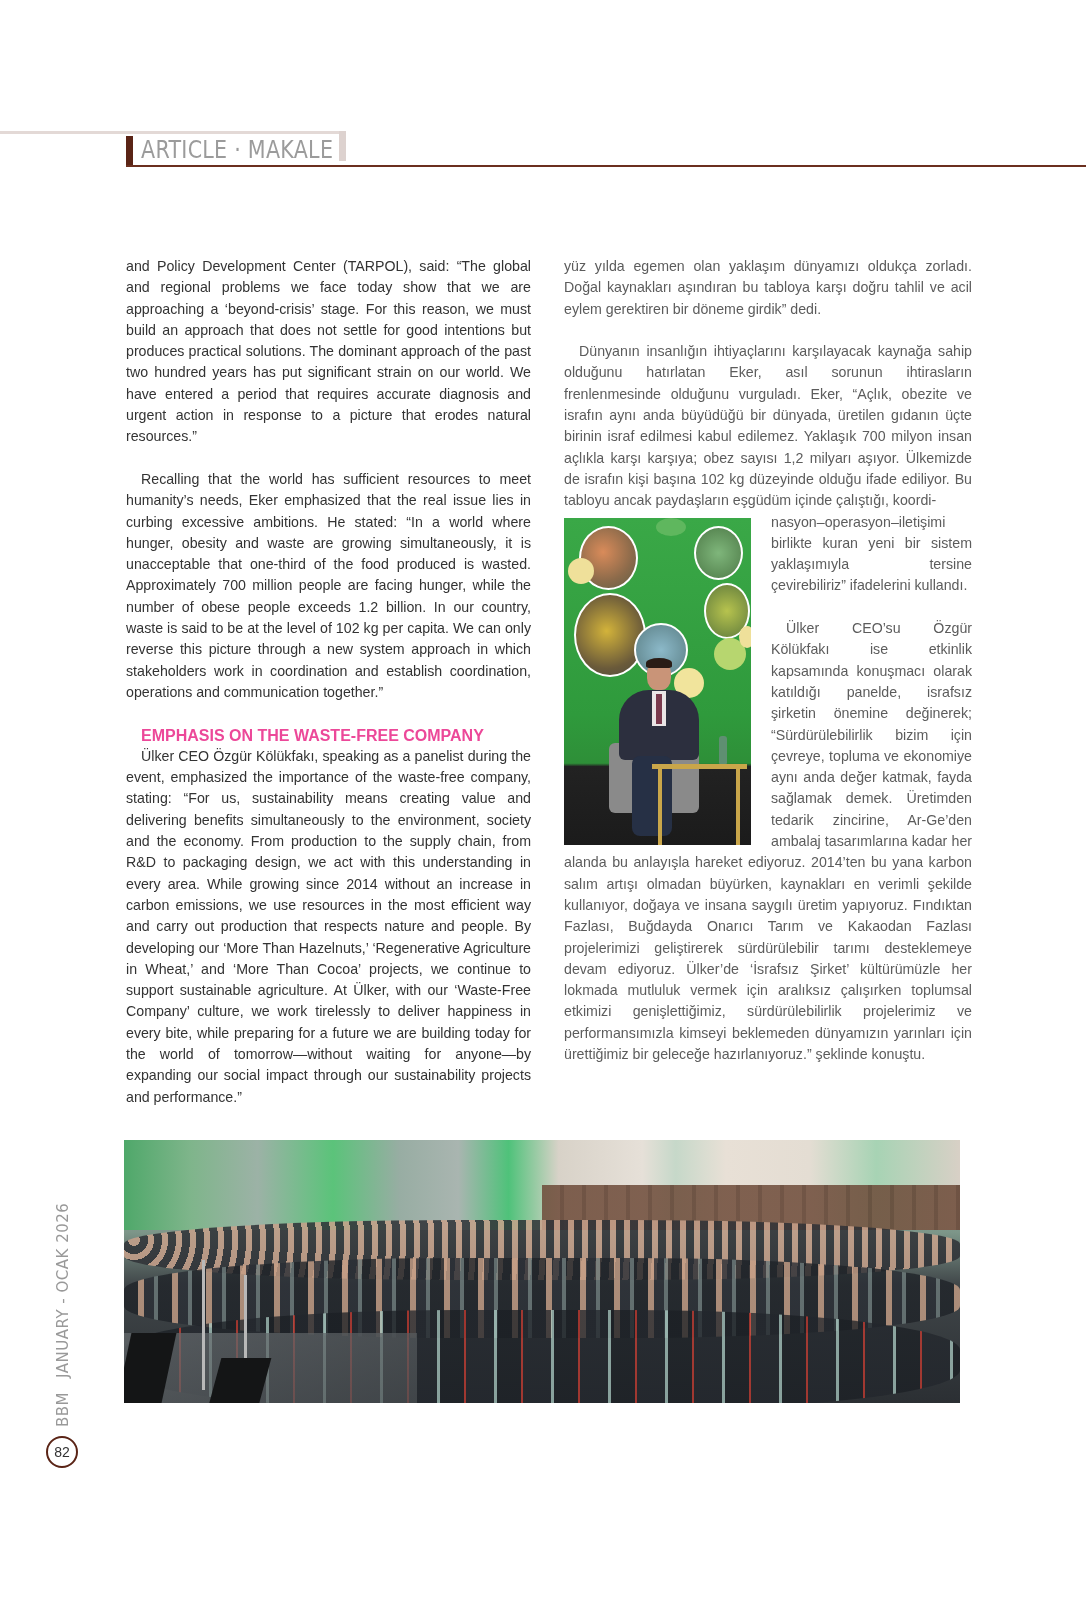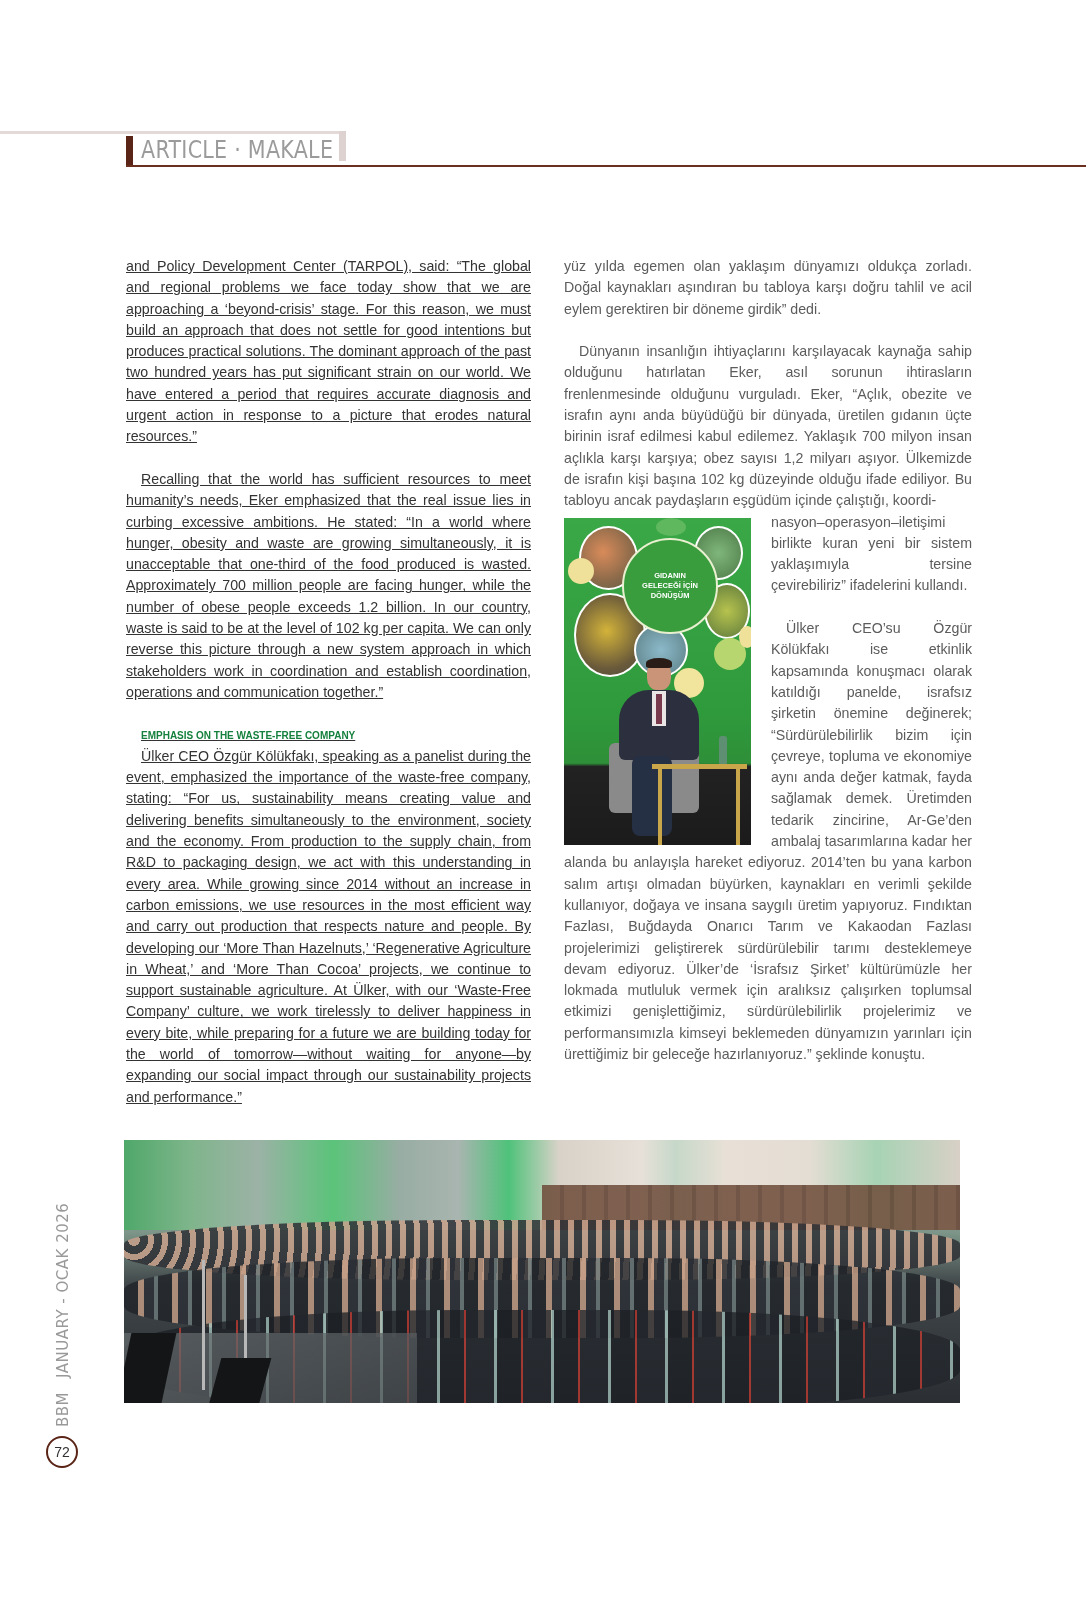--- a/index.html
+++ b/index.html
@@ -10,23 +10,23 @@
   .hdr-left-bar { position: absolute; left: 126px; top: 136px; width: 7px; height: 30px; background: #5a2416; }
   .hdr-right-bar { position: absolute; left: 339px; top: 131px; width: 7px; height: 30px; background: #ddd2cf; }
   .hdr-bottom-line { position: absolute; left: 126px; top: 165px; width: 960px; height: 2px; background: #6b2f1f; }
   .hdr-title { position: absolute; left: 141px; top: 136px; font-size: 24px; font-weight: 300; color: #8a8a8a; letter-spacing: 0.3px; font-family: "DejaVu Sans", sans-serif; font-weight: normal; transform: scaleX(0.86); transform-origin: left top; -webkit-text-stroke: 0; opacity: 0.85; }
 
   
   .col { position: absolute; font-size: 14.2px; line-height: 21.3px; text-align: justify; color: #333; }
   .col p { margin: 0; }
   .col .indent { text-indent: 15px; }
   .gap { height: 21.3px; }
-  .col-left { left: 126px; top: 256px; width: 405px; text-decoration: underline; }
+  .col-left { left: 126px; top: 256px; width: 405px; }
   .col-right { left: 564px; top: 256px; width: 408px; color: #5c5c5c; }
-  .heading { font-weight: bold; color: #15803d; text-align: left; padding-left: 15px; font-size: 10px; }
+  .heading { font-weight: bold; color: #ec4899; text-align: left; padding-left: 15px; font-size: 16px; }
 
   .float-photo { float: left; width: 187px; height: 327px; margin: 6px 20px 4px 0; position: relative; overflow: hidden; background: #2e9a3b; }
 
   
   .stage-bg { position: absolute; inset: 0; background: linear-gradient(180deg, #3aa847 0%, #2f9a3c 60%, #2e8f38 75%, #222 76%, #1b1b1b 100%); }
   .bubble { position: absolute; border-radius: 50%; }
   .b-main { left: 58px; top: 20px; width: 92px; height: 92px; background: #3a9d3d; border: 2px solid #e9f0d0; display: flex; align-items: center; justify-content: center; text-align: center; color: #fff; font-size: 7.5px; font-weight: bold; line-height: 10px; }
   .b-photo1 { left: 15px; top: 8px; width: 55px; height: 60px; background: radial-gradient(circle at 40% 40%, #d98b5a, #8b6a4a 60%, #5f5f45); border: 2px solid #fff; }
   .b-photo2 { left: 130px; top: 8px; width: 45px; height: 50px; background: radial-gradient(circle at 50% 50%, #7fb67b, #4d7a47); border: 2px solid #fff; }
   .b-photo3 { left: 10px; top: 75px; width: 68px; height: 80px; background: radial-gradient(circle at 45% 45%, #d3b33a, #6a5a3a 65%, #4a4a40); border: 2px solid #fff; }
@@ -96,27 +96,20 @@
     <div class="bubble b-y5"></div>
     <div class="bubble b-photo1"></div>
     <div class="bubble b-photo2"></div>
     <div class="bubble b-y1"></div>
     <div class="bubble b-photo3"></div>
     <div class="bubble b-photo4"></div>
     <div class="bubble b-photo5"></div>
     <div class="bubble b-y3"></div>
     <div class="bubble b-y4"></div>
     <div class="bubble b-y2"></div>
-    <div class="bubble b-main">
-      <div>
-        <div>GIDANIN</div>
-        <div>GELECEĞİ İÇİN</div>
-        <div>DÖNÜŞÜM</div>
-      </div>
-    </div>
     <div class="chair"></div>
     <div class="person-body"></div>
     <div class="person-shirt"></div>
     <div class="person-tie"></div>
     <div class="person-head"></div>
     <div class="person-hair"></div>
     <div class="legs"></div>
     <div class="bottle"></div>
     <div class="table-top"></div>
     <div class="table-leg1"></div>
@@ -137,13 +130,13 @@
   <div class="aud-floor"></div>
   <div class="stanchion1"></div>
   <div class="stanchion2"></div>
   <div class="speaker-l"></div>
   <div class="speaker-r"></div>
 </div>
 
 <div class="side-text">
   <span class="brand">BBM</span><span>JANUARY - OCAK 2026</span>
 </div>
-<div class="page-circle">72</div>
+<div class="page-circle">82</div>
 
 </body></html>

